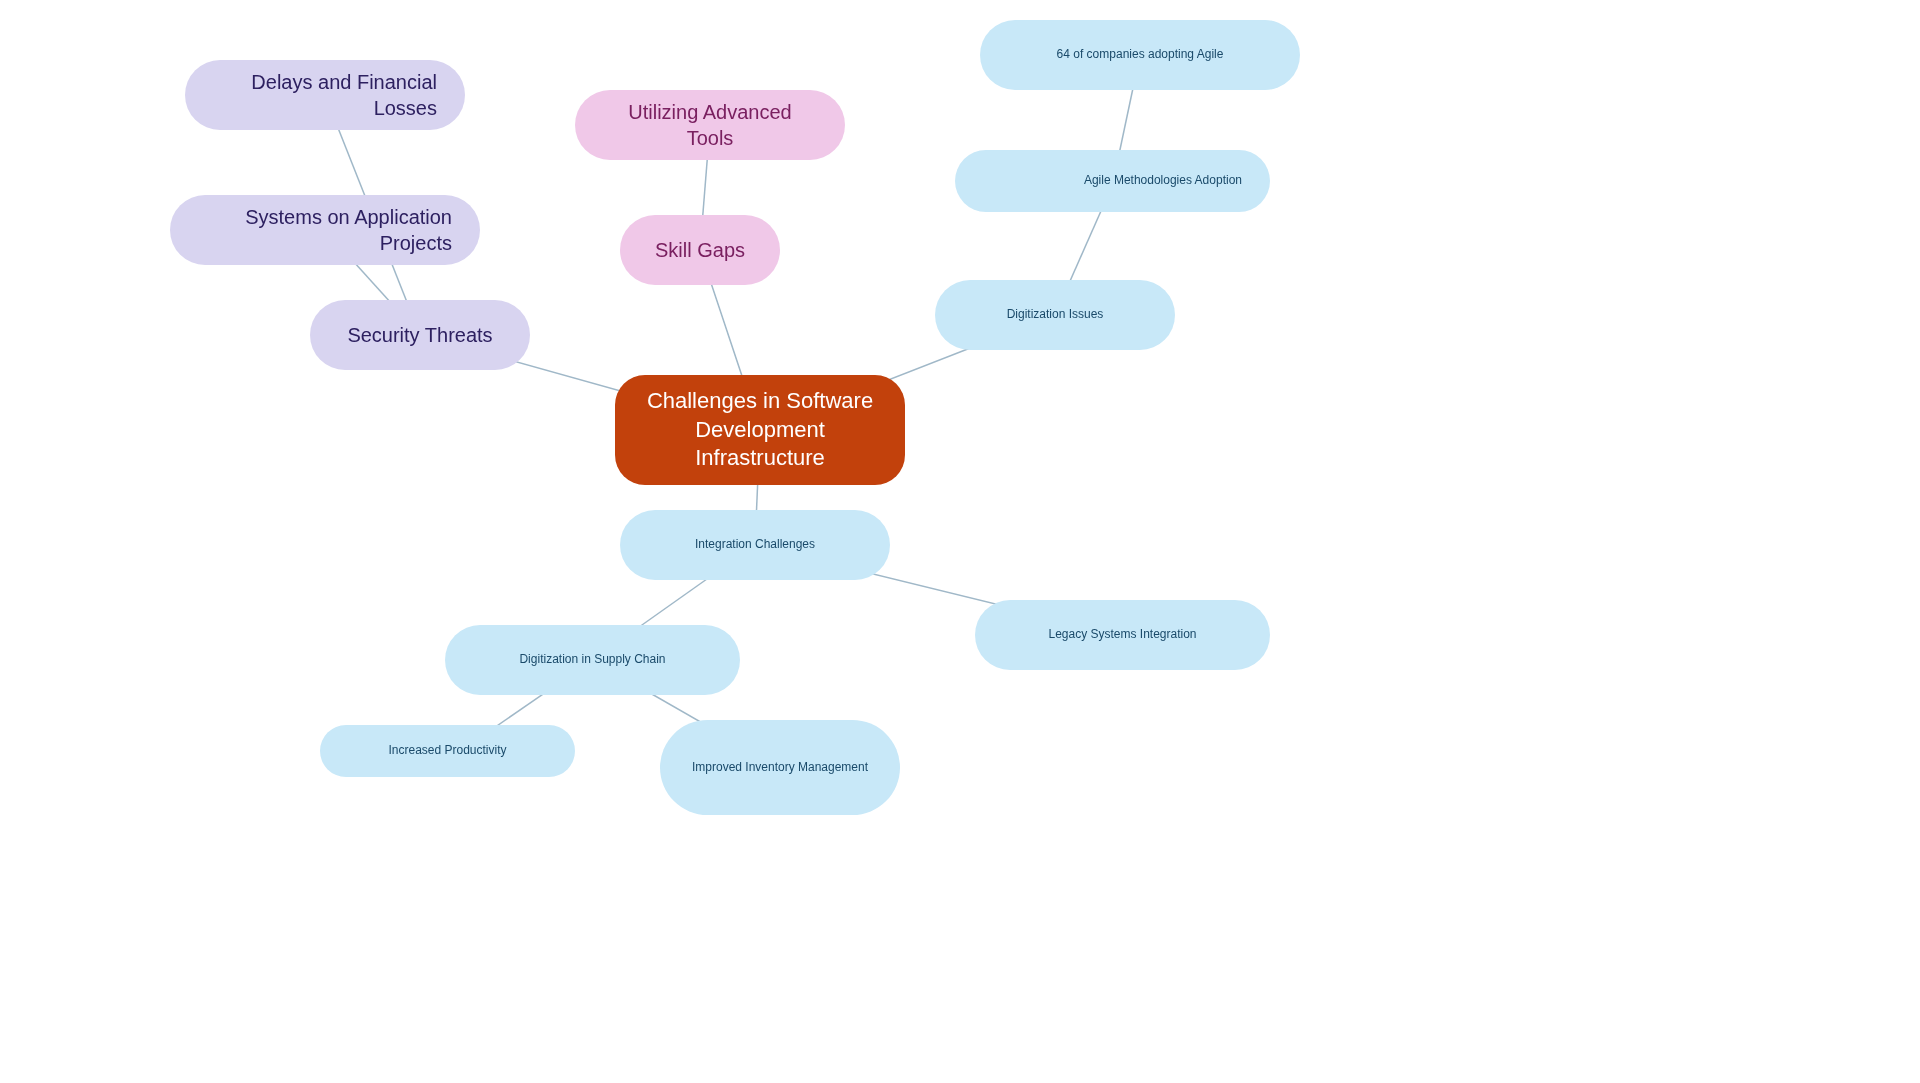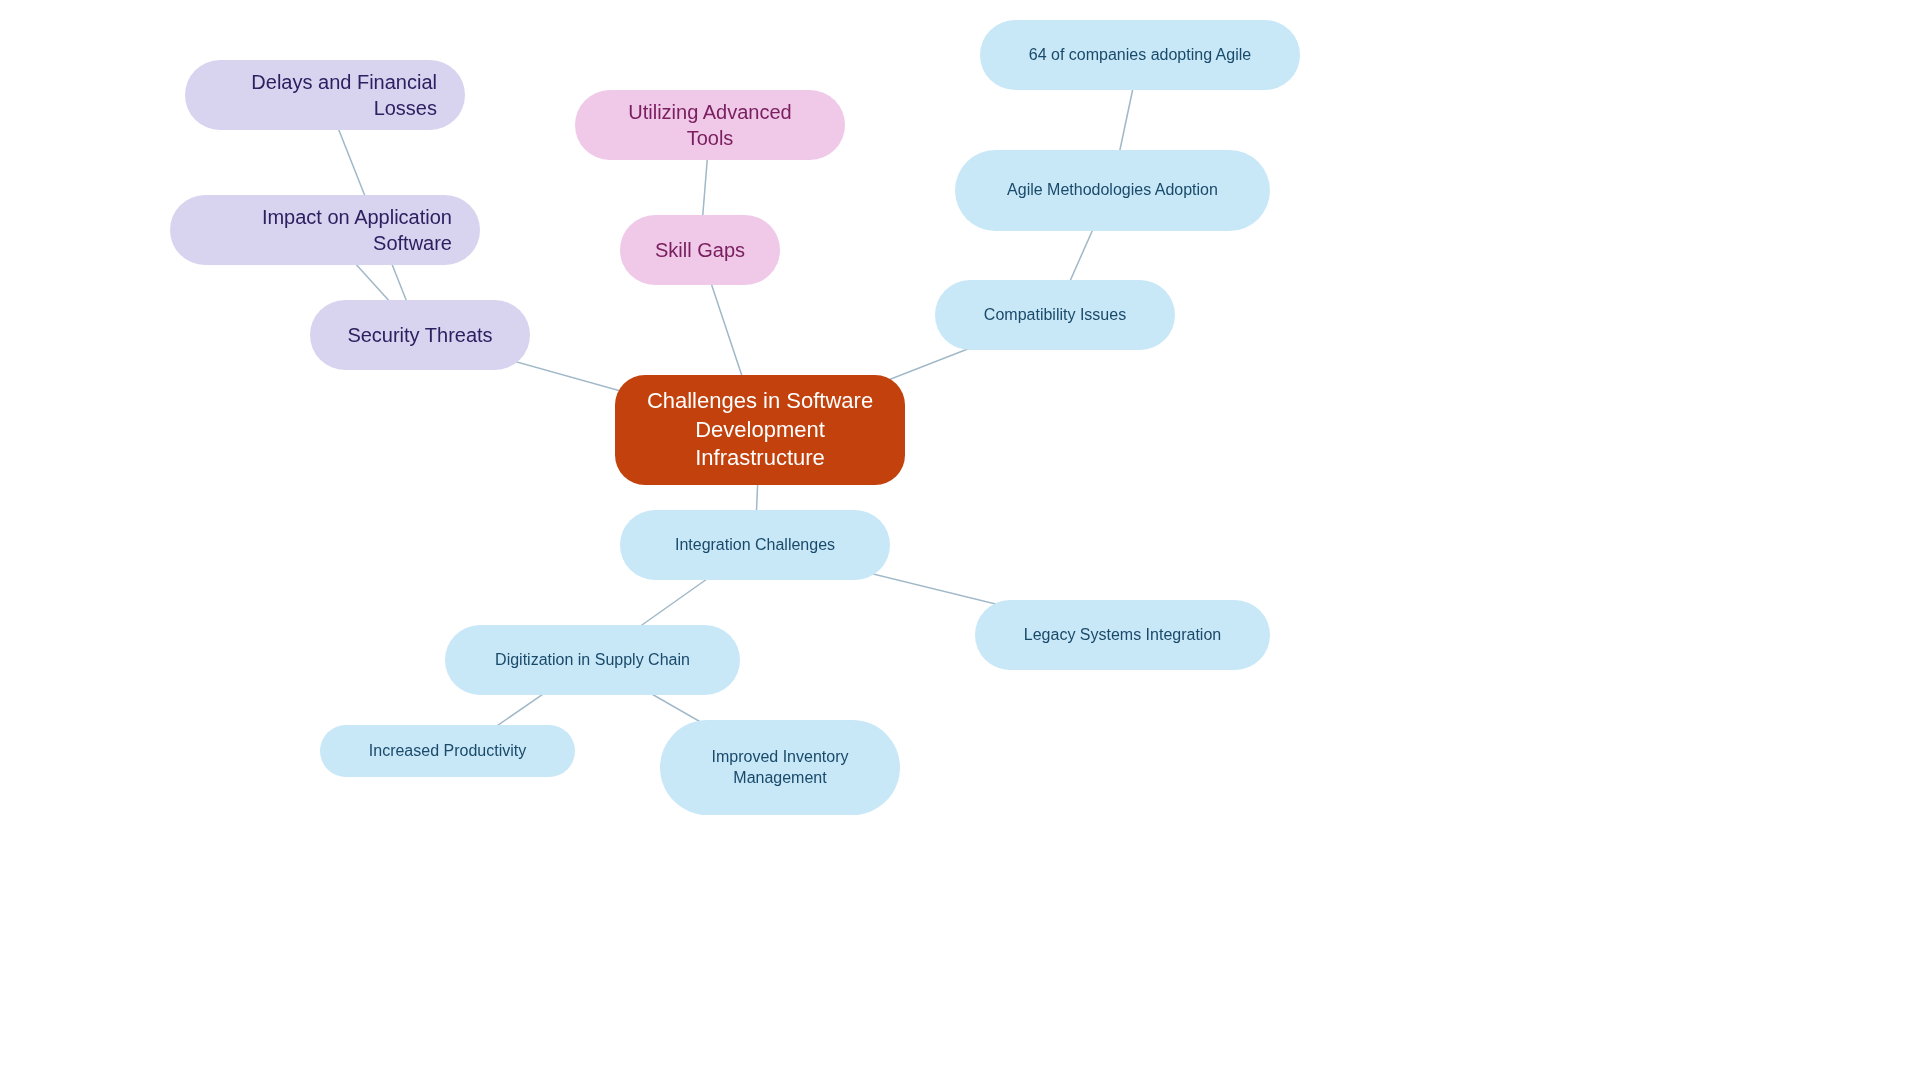--- a/index.html
+++ b/index.html
@@ -49,21 +49,21 @@
     }
     .node-pink {
       background: #f0c8e8;
       color: #7a2060;
       font-size: 20px;
       font-weight: 400;
     }
     .node-blue {
       background: #c8e8f8;
       color: #1a4a6a;
-      font-size: 16px;
+      font-size: 12px;
       font-weight: 400;
     }
   </style>
 </head>
 <body>
 
 <svg id="connections" xmlns="http://www.w3.org/2000/svg">
     <line x1="760" y1="430" x2="420" y2="335" stroke="#a0b8c8" stroke-width="1.5"></line>
     <line x1="420" y1="335" x2="325" y2="95" stroke="#a0b8c8" stroke-width="1.5"></line>
     <line x1="420" y1="335" x2="325" y2="230" stroke="#a0b8c8" stroke-width="1.5"></line>
@@ -81,45 +81,45 @@
 
 <div class="node node-center" style="left:615px; top:375px; width:290px; height:110px;">
   <span>Challenges in Software Development Infrastructure</span>
 </div>
 
 <div class="node node-purple" style="left:185px; top:60px; width:280px; height:70px;">
   <span>Delays and Financial Losses</span>
 </div>
 
 <div class="node node-purple" style="left:170px; top:195px; width:310px; height:70px;">
-  <span>Impact on Application Software</span>
+  <span>Systems on Application Projects</span>
 </div>
 
 <div class="node node-purple" style="left:310px; top:300px; width:220px; height:70px;">
   <span>Security Threats</span>
 </div>
 
 <div class="node node-pink" style="left:575px; top:90px; width:270px; height:70px;">
   <span>Utilizing Advanced Tools</span>
 </div>
 
 <div class="node node-pink" style="left:620px; top:215px; width:160px; height:70px;">
   <span>Skill Gaps</span>
 </div>
 
 <div class="node node-blue" style="left:980px; top:20px; width:320px; height:70px;">
   <span>64 of companies adopting Agile</span>
 </div>
 
-<div class="node node-blue" style="left:955px; top:150px; width:315px; height:81px;">
+<div class="node node-blue" style="left:955px; top:150px; width:315px; height:62px;justify-content:flex-end;">
   <span>Agile Methodologies Adoption</span>
 </div>
 
 <div class="node node-blue" style="left:935px; top:280px; width:240px; height:70px;">
-  <span>Compatibility Issues</span>
+  <span>Digitization Issues</span>
 </div>
 
 <div class="node node-blue" style="left:620px; top:510px; width:270px; height:70px;">
   <span>Integration Challenges</span>
 </div>
 
 <div class="node node-blue" style="left:975px; top:600px; width:295px; height:70px;">
   <span>Legacy Systems Integration</span>
 </div>
 

